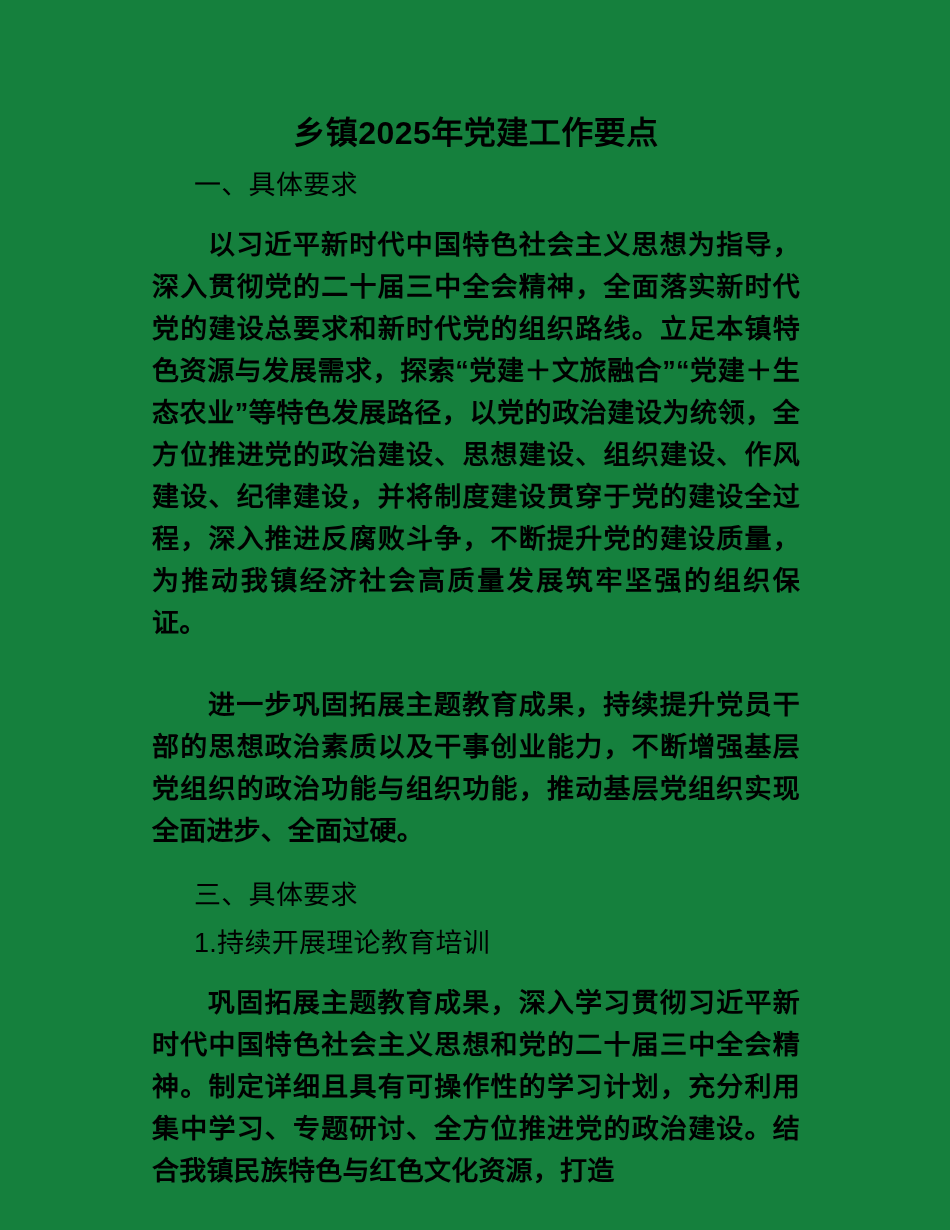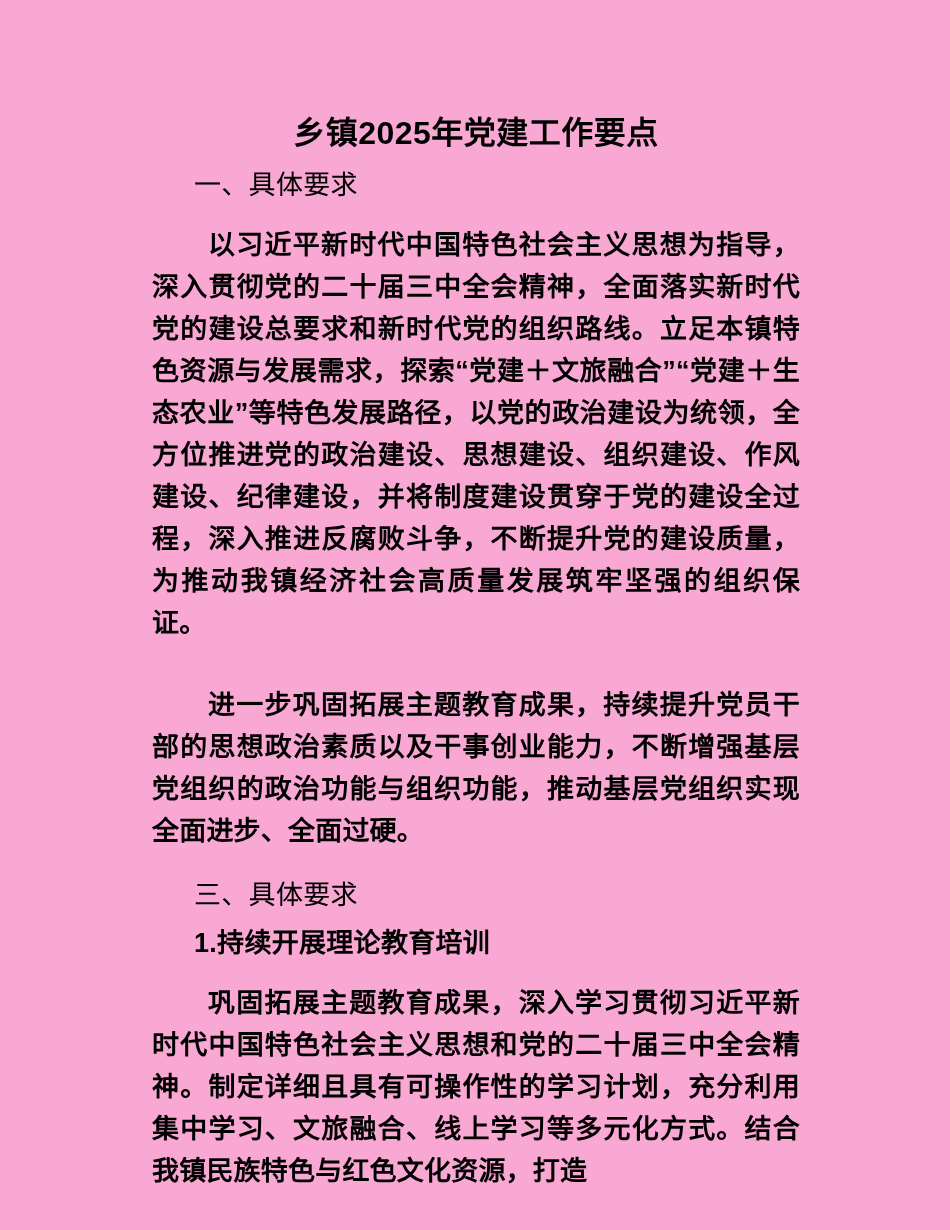--- a/index.html
+++ b/index.html
@@ -12,21 +12,21 @@
   body {
     font-family: "Liberation Sans", "DejaVu Sans", sans-serif;
     color: #000000;
     -webkit-font-smoothing: antialiased;
   }
 
   .page {
     position: relative;
     width: 950px;
     height: 1230px;
-    background: #f9a8d4;
+    background: #15803d;
     margin: 0 auto;
     overflow: hidden;
     box-sizing: border-box;
   }
 
   .doc-body {
     position: absolute;
     left: 140px;
     top: 0;
     width: 672px;
@@ -47,21 +47,21 @@
     font-size: 27px;
     font-weight: 400;
     line-height: 42px;
     margin: 0;
     text-indent: 54px;
     letter-spacing: 0.3px;
   }
 
   .sub-heading {
     font-size: 27px;
-    font-weight: 700;
+    font-weight: 400;
     line-height: 42px;
     margin: 0;
     text-indent: 54px;
     letter-spacing: 0.3px;
   }
 
   .body-paragraph {
     font-size: 27px;
     font-weight: 700;
     line-height: 42px;
@@ -101,17 +101,17 @@
     <div class="spacer-10"></div>
 
     <h2 class="section-heading">三、具体要求</h2>
 
     <div class="spacer-6"></div>
 
     <h3 class="sub-heading">1.持续开展理论教育培训</h3>
 
     <div class="spacer-6"></div>
 
-    <p class="body-paragraph">巩固拓展主题教育成果，深入学习贯彻习近平新时代中国特色社会主义思想和党的二十届三中全会精神。制定详细且具有可操作性的学习计划，充分利用集中学习、文旅融合、线上学习等多元化方式。结合我镇民族特色与红色文化资源，打造</p>
+    <p class="body-paragraph">巩固拓展主题教育成果，深入学习贯彻习近平新时代中国特色社会主义思想和党的二十届三中全会精神。制定详细且具有可操作性的学习计划，充分利用集中学习、专题研讨、全方位推进党的政治建设。结合我镇民族特色与红色文化资源，打造</p>
 
   </div>
 
 </div>
 
 </body></html>

